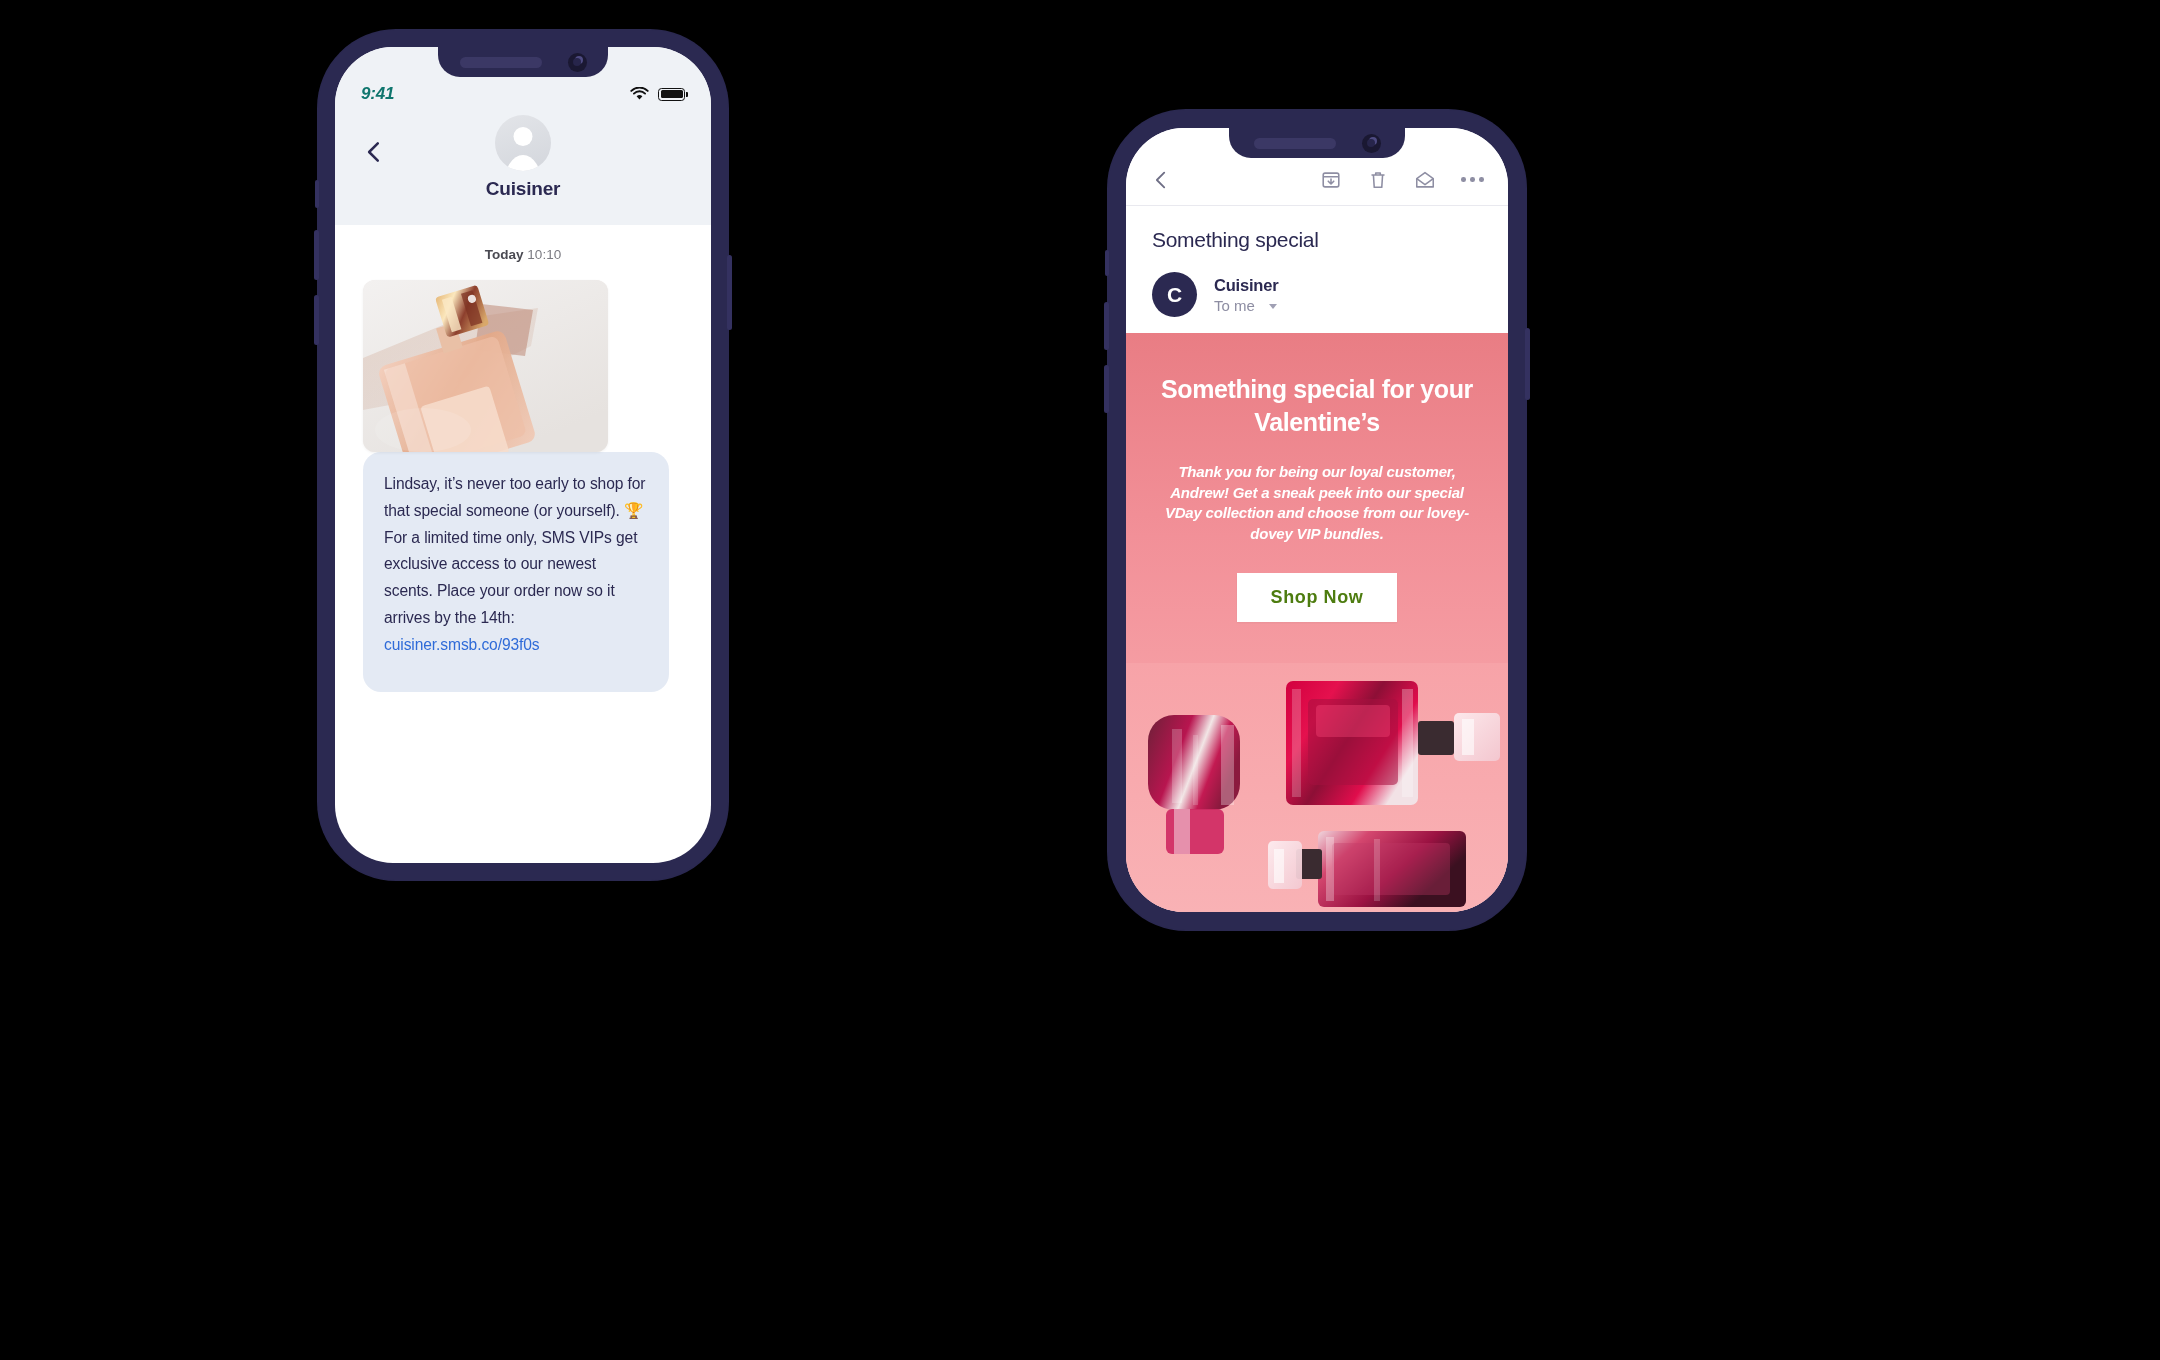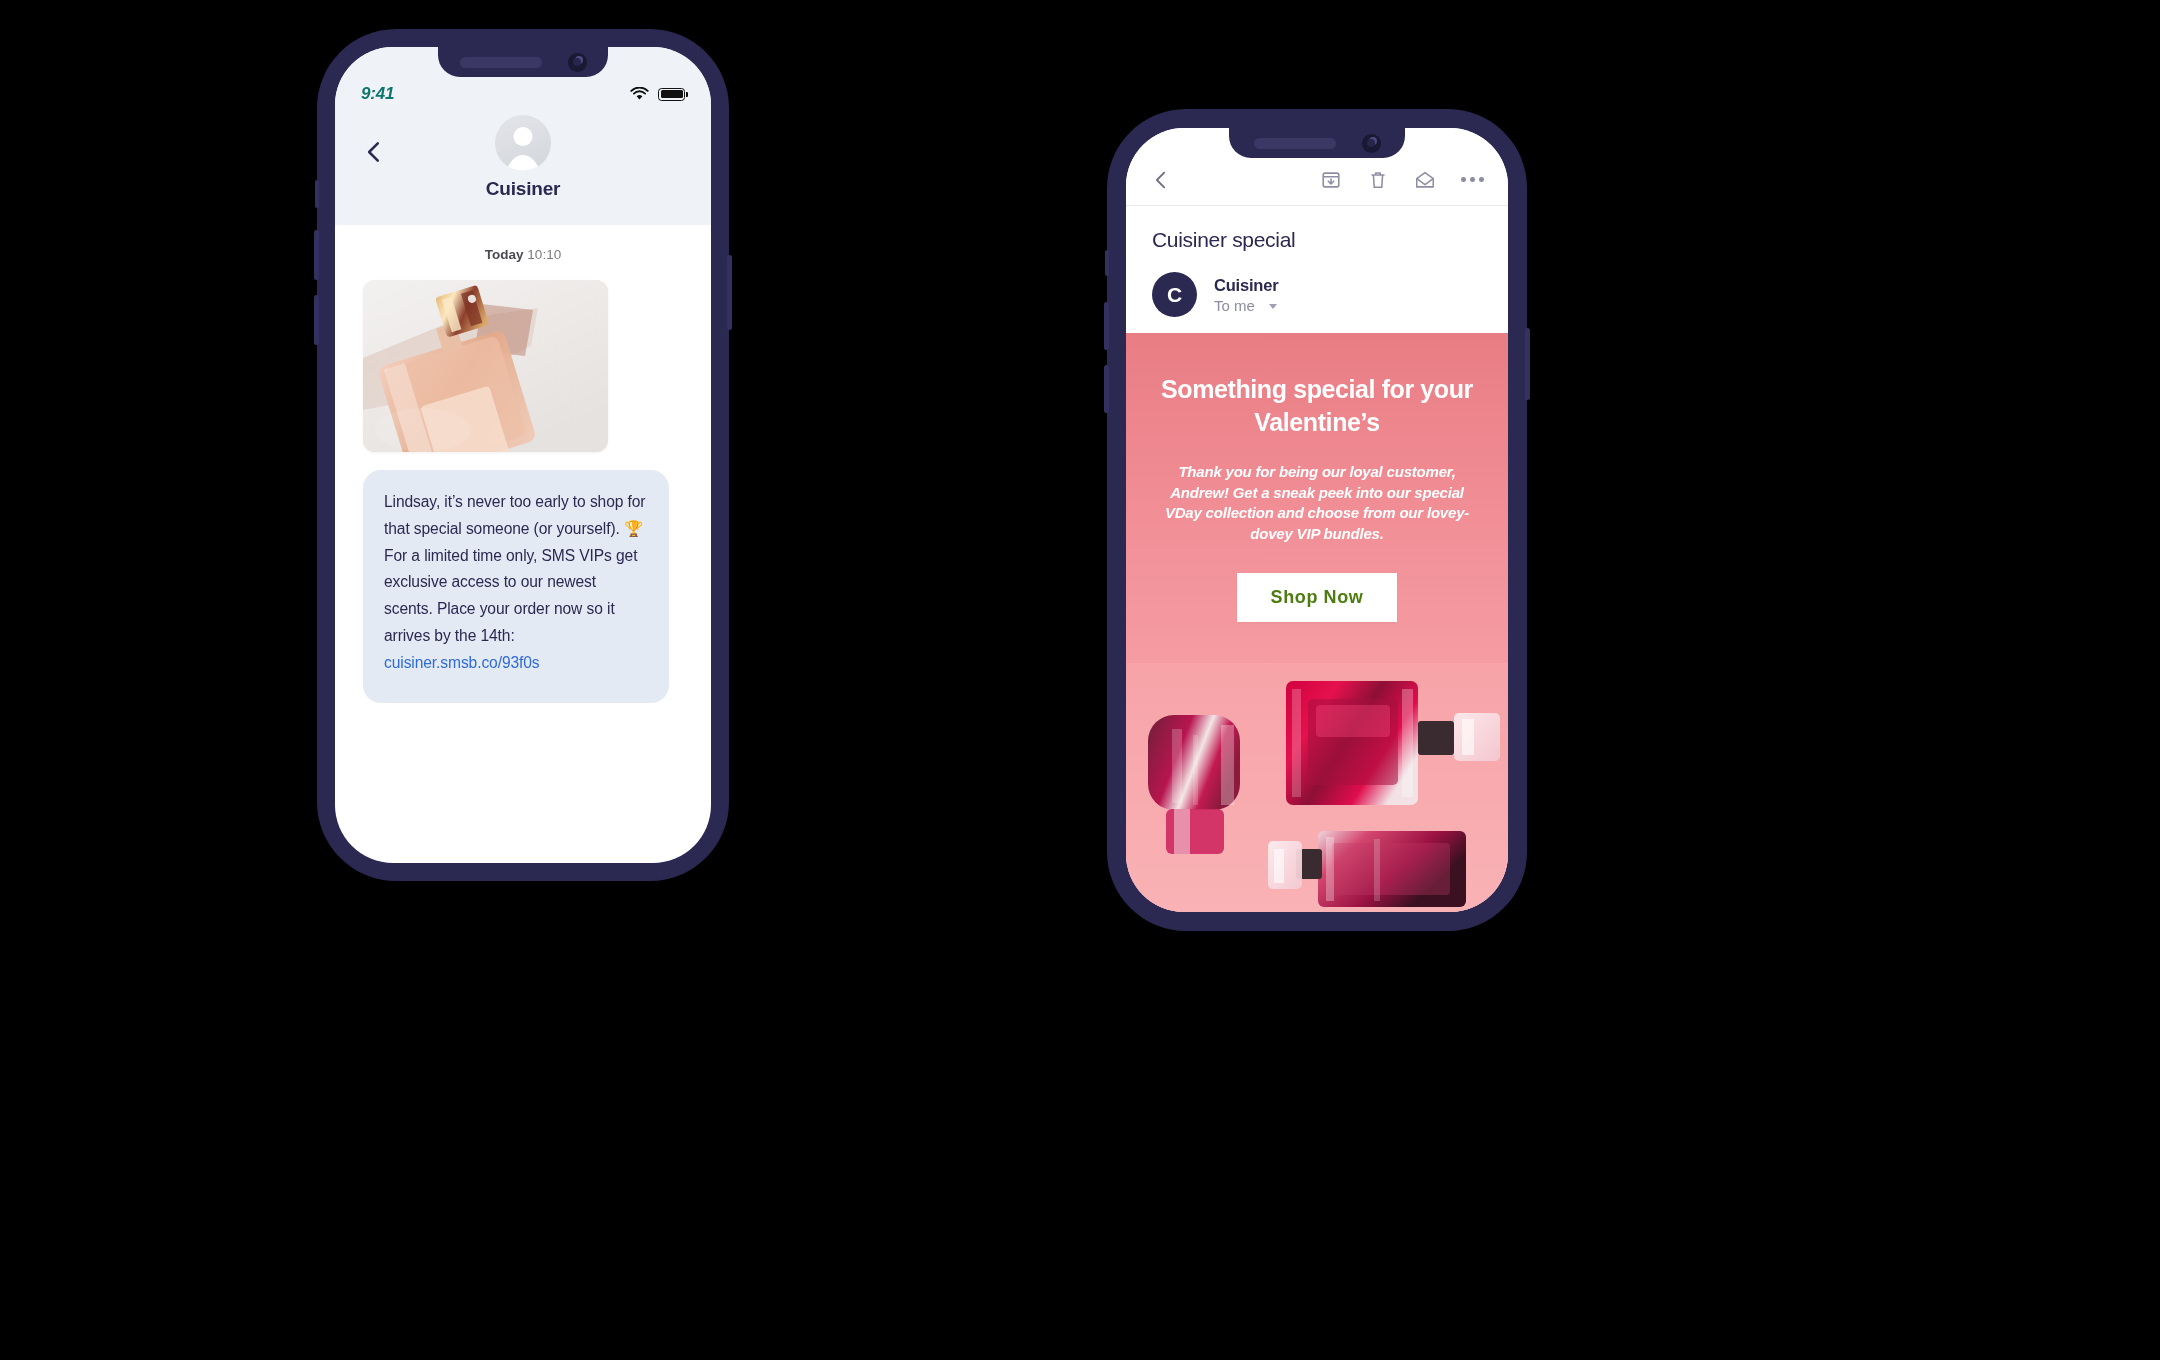--- a/index.html
+++ b/index.html
@@ -135,24 +135,23 @@
 
   .mms-photo {
     width:245px; height:172px;
     border-radius:12px;
     overflow:hidden;
     position:relative;
     background:#efe9e6;
     box-shadow:0 1px 3px rgba(0,0,0,.06);
   }
   .bubble {
-    margin-top:18px;
     background:#e4eaf4;
     border-radius:18px;
-    padding:19px 21px 26px;
+    padding:19px 21px 33px;
     width:306px;
     font-size:15.6px;
     line-height:1.72;
     color:#2b2951;
     letter-spacing:-0.1px;
   }
   .bubble .link { color:#2f6bd8; }
 
   
   #phone2 { left:1108px; top:110px; width:418px; height:820px; }
@@ -360,21 +359,21 @@
           </svg>
           <div class="dots">
             <span></span>
               <span></span>
               <span></span>
           </div>
         </div>
       </div>
 
       <div class="mail-meta">
-        <div class="mail-subject">Cuisiner special</div>
+        <div class="mail-subject">Something special</div>
         <div class="sender-row">
           <div class="sender-avatar">C</div>
           <div>
             <div class="sender-name">Cuisiner</div>
             <div class="sender-to">
               <span>To me</span>
               <i class="chev-small"></i>
             </div>
           </div>
         </div>

